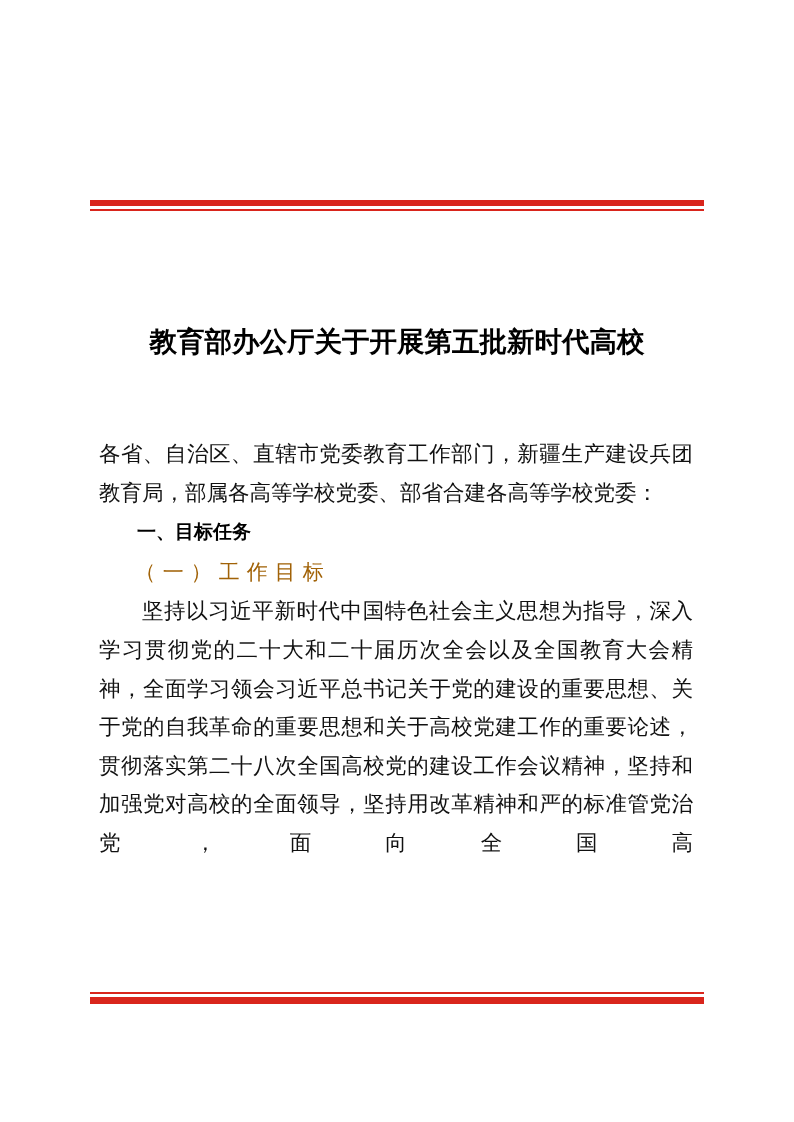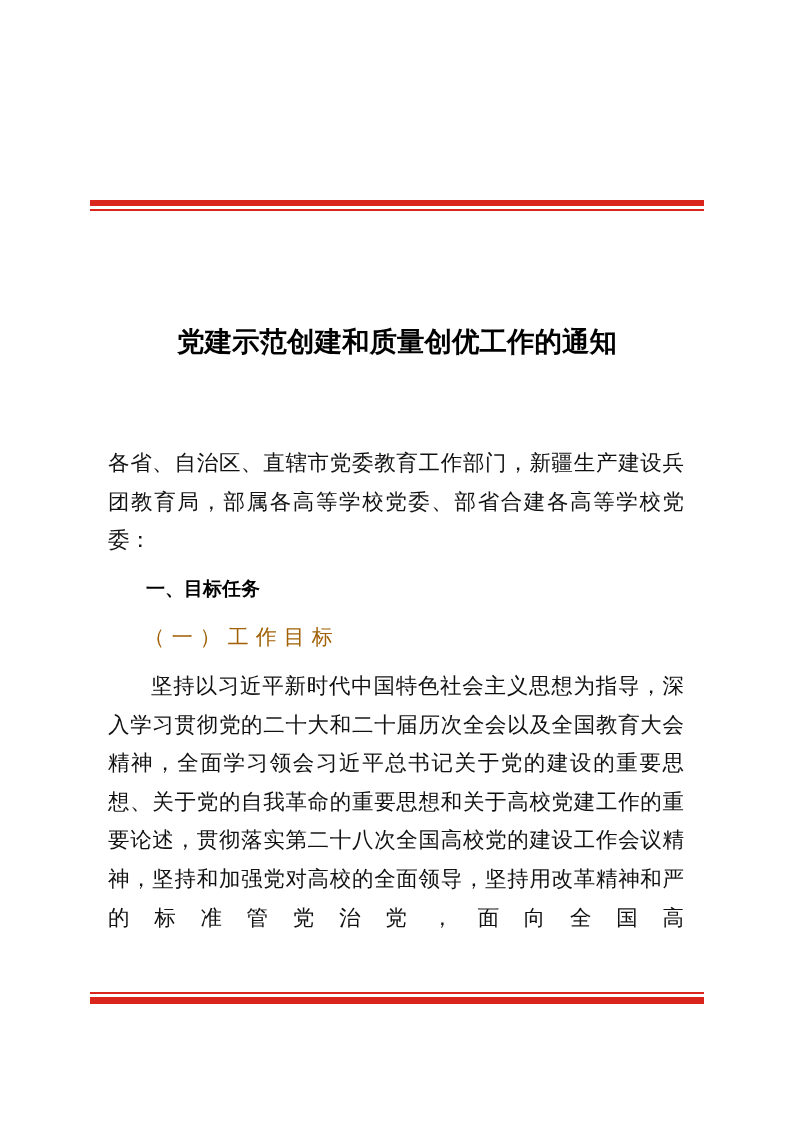--- a/index.html
+++ b/index.html
@@ -70,21 +70,21 @@
     position: absolute;
     top: 434px;
     left: 98px;
     width: 596px;
     font-size: 21.5px;
     line-height: 38.6px;
     text-align: justify;
     color: #111111;
   }
   .body-text p {
-    margin: 10px;
+    margin: 1px;
     padding: 0;
   }
   .para-indent { text-indent: 2em; }
   .para-flush  { text-indent: 0; }
   .para-justify-last { text-align-last: justify; }
   .section-heading {
     margin: 0;
     text-indent: 2em;
     font-weight: bold;
     font-family: "Liberation Sans", "DejaVu Sans", sans-serif;
@@ -105,21 +105,21 @@
 <body>
 
 <div class="page">
 
 
   <div class="rule rule-top-thick"></div>
   <div class="rule rule-top-thin"></div>
 
 
   <div class="doc-title">
-    <div>党建示范创建和质量创优工作的通知</div>
+    <div>教育部办公厅关于开展第五批新时代高校</div>
   </div>
 
   <div class="body-text">
     <p class="para-flush">各省、自治区、直辖市党委教育工作部门，新疆生产建设兵团教育局，部属各高等学校党委、部省合建各高等学校党委：</p>
     <p class="section-heading">一、目标任务</p>
     <p class="sub-heading">（一）工作目标</p>
     <p class="para-indent para-justify-last">坚持以习近平新时代中国特色社会主义思想为指导，深入学习贯彻党的二十大和二十届历次全会以及全国教育大会精神，全面学习领会习近平总书记关于党的建设的重要思想、关于党的自我革命的重要思想和关于高校党建工作的重要论述，贯彻落实第二十八次全国高校党的建设工作会议精神，坚持和加强党对高校的全面领导，坚持用改革精神和严的标准管党治党，面向全国高</p>
   </div>
 
   <div class="rule rule-bottom-thin"></div>

